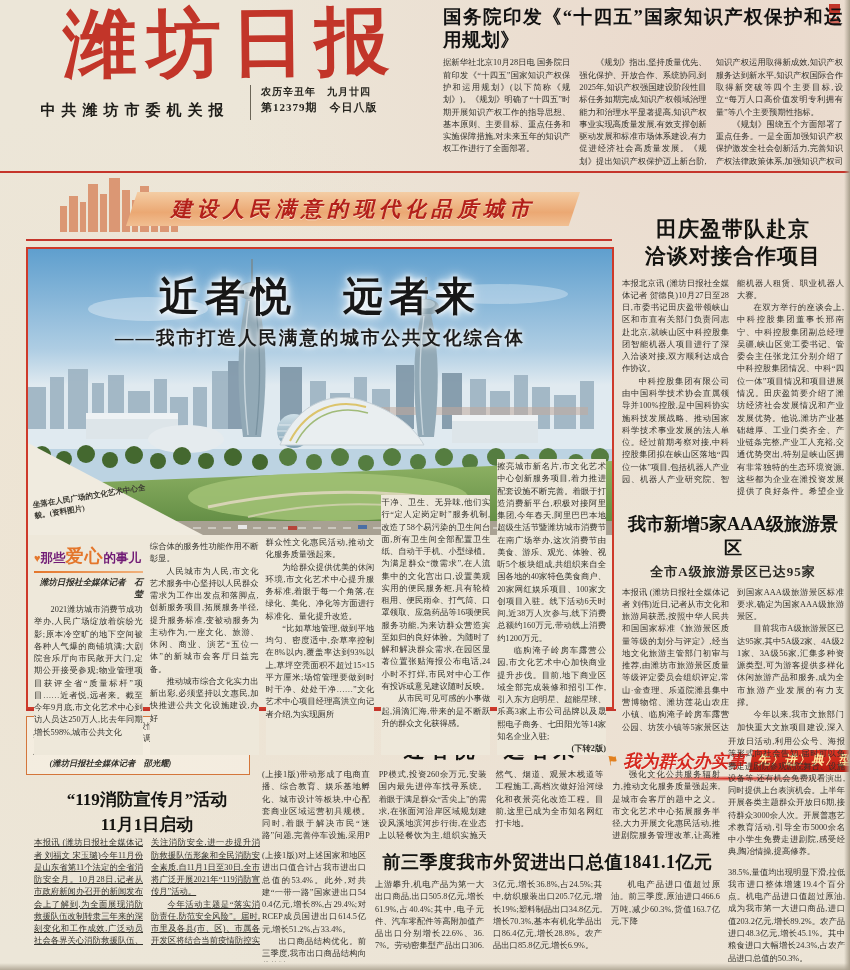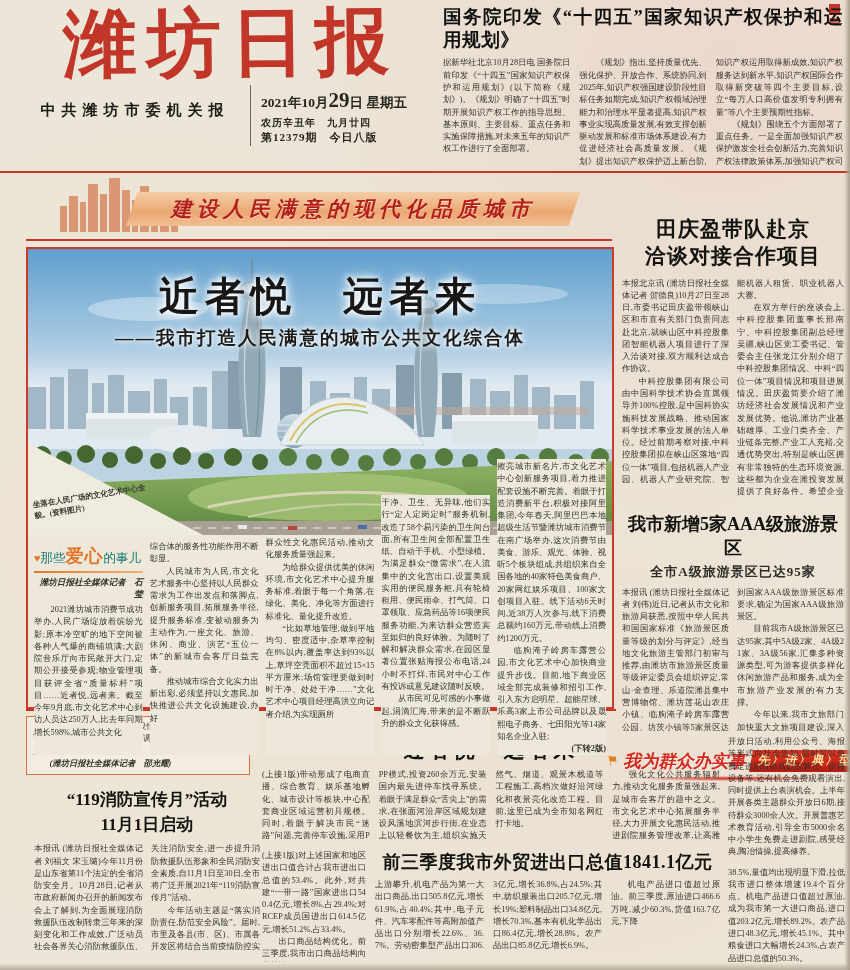--- a/index.html
+++ b/index.html
@@ -64,21 +64,21 @@
   .caption-wedge{position:absolute;left:0;bottom:0;width:175px;height:92px;z-index:2;
     background:#f0ebdf;clip-path:polygon(0 0,100% 100%,0 100%);}
   .caption-text{position:absolute;left:5px;bottom:22px;width:120px;z-index:3;
     font-size:7.6px;line-height:1.5;color:#3c3a33;transform:rotate(-9deg);font-weight:700;}
   .feature-cols{position:relative;z-index:4;display:flex;gap:7px;padding:6px 6px 4px;}
   .fcol{flex:1 1 0;background:#eee8da;}
   .fcol.c3{margin-top:-6px;padding-top:2px;}
   .fcol.c4{margin-top:-46px;padding-top:2px;}
   .fcol.c5{margin-top:-82px;padding-top:2px;}
   .love-logo{white-space:nowrap;margin:2px 0 1px;}
-  .love-pre,.love-post{font-size:12.5px;font-weight:400;color:#0f766e;}
+  .love-pre,.love-post{font-size:12.5px;font-weight:700;color:#701a75;}
   .love-heart{font-size:18px;font-weight:900;color:#e4762b;letter-spacing:1px;}
   .love-mini{color:#e4762b;font-size:11px;}
   .love-rule{height:2px;background:linear-gradient(90deg,#e4762b,#f0b27d);margin:1px 0 3px;}
   .f-byline{font-size:8.6px;font-weight:900;font-style:italic;text-align:right;margin-bottom:3px;}
   .turn-note{display:block;text-align:right;font-weight:900;text-indent:0;}
   
   .sidebar{position:absolute;left:622px;top:180px;width:222px;margin-top:36px;}
   .sb-h1{font-size:21px;font-weight:900;text-align:center;line-height:1.3;color:#131310;letter-spacing:1px;}
   .sb-body1{margin-top:7px;column-count:2;column-gap:8px;height:222px;overflow:hidden;}
   .sb-h2{margin-top:12px;font-size:18px;font-weight:900;text-align:center;color:#131310;}
@@ -92,21 +92,21 @@
     font-size:12.5px;letter-spacing:1px;padding:2px 7px 3px;transform:skewX(-10deg);white-space:nowrap;}
   .camp-swoosh{height:5px;margin:3px 18px 0;border-radius:50%;
     background:radial-gradient(ellipse at center,#d5281e 0%,rgba(213,40,30,0) 75%);}
   
   .brief-box{position:absolute;left:26px;top:716px;width:224px;border:1.2px solid #d4763b;
     padding:4px 6px;box-sizing:border-box;background:rgba(248,242,230,.6);}
   .brief-byline{text-indent:0;text-align:left;font-weight:900;font-style:italic;}
   
   .fire{position:absolute;left:34px;top:788px;width:226px;}
   .fire-h{font-size:17px;font-weight:900;text-align:center;line-height:1.45;color:#131310;}
-  .fire-body{margin-top:6px;column-count:2;column-gap:8px;height:118px;overflow:hidden;}
+  .fire-body{column-count:2;column-gap:8px;height:118px;overflow:hidden;text-decoration:underline;}
   .jump{position:absolute;left:262px;top:736px;width:458px;}
   .jump-h{font-size:21px;font-weight:900;text-align:center;letter-spacing:4px;color:#131310;}
   .jump-body{margin-top:5px;column-count:4;column-gap:9px;height:78px;overflow:hidden;}
   .trade{position:absolute;left:262px;top:850px;width:458px;display:flex;gap:9px;}
   .trade-lead{width:104px;flex:0 0 auto;height:112px;overflow:hidden;}
   .trade-right{flex:1;}
   .trade-h{font-size:18px;font-weight:900;text-align:center;color:#131310;letter-spacing:.5px;}
   .trade-body{margin-top:5px;column-count:3;column-gap:9px;height:82px;overflow:hidden;}
   .rightcol{position:absolute;left:728px;top:736px;width:117px;height:226px;overflow:hidden;}
   .rightcol p.gap{margin-top:8px;}
@@ -117,24 +117,20 @@
 
 <div class="page">
 
   <div class="masthead">
     <div class="mast-title">潍坊日报</div>
     <div class="mast-bottom">
       <div class="mast-left">
         <div class="organ">中共潍坊市委机关报</div>
       </div>
       <div class="mast-date">
-        <div class="date-l1">
-          <span>2021年10月</span><span class="big">29</span><span>日</span>
-          <span>星期五</span>
-        </div>
         <div class="date-l2">农历辛丑年　九月廿四</div>
         <div class="date-l3">
           <span>第12379期</span>　<span>今日八版</span>
         </div>
       </div>
     </div>
   </div>
 
   <div class="corner-mark"></div>
   <div class="corner-mark2"></div>

